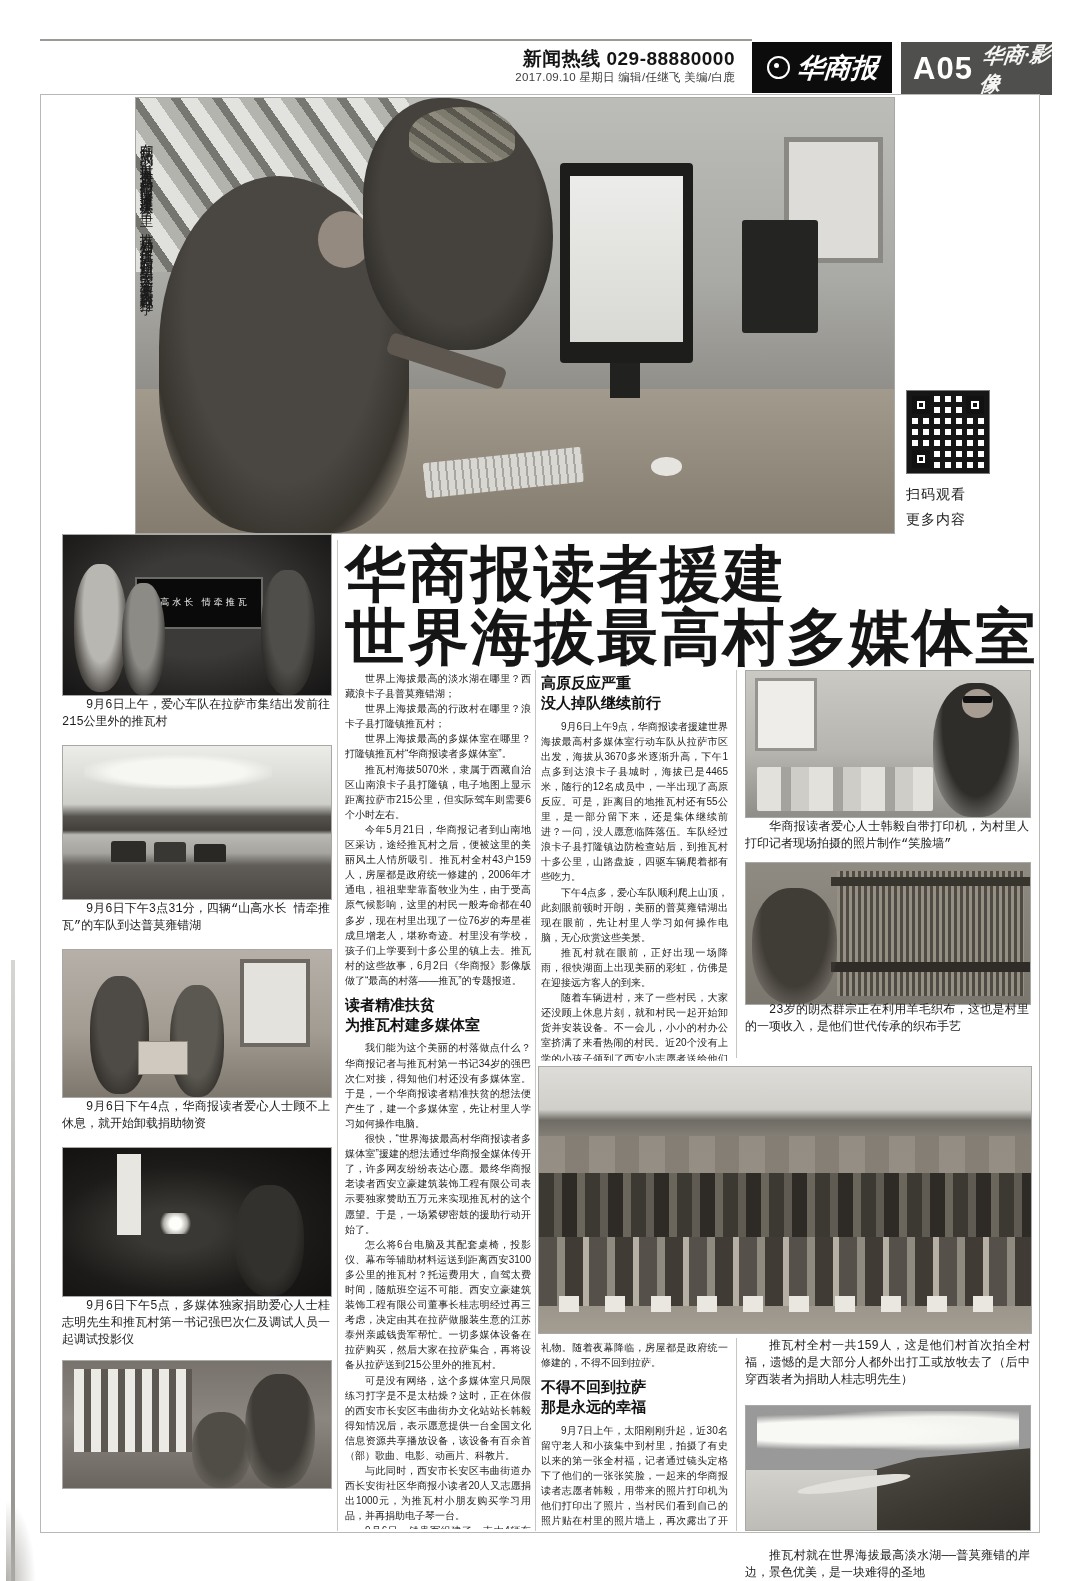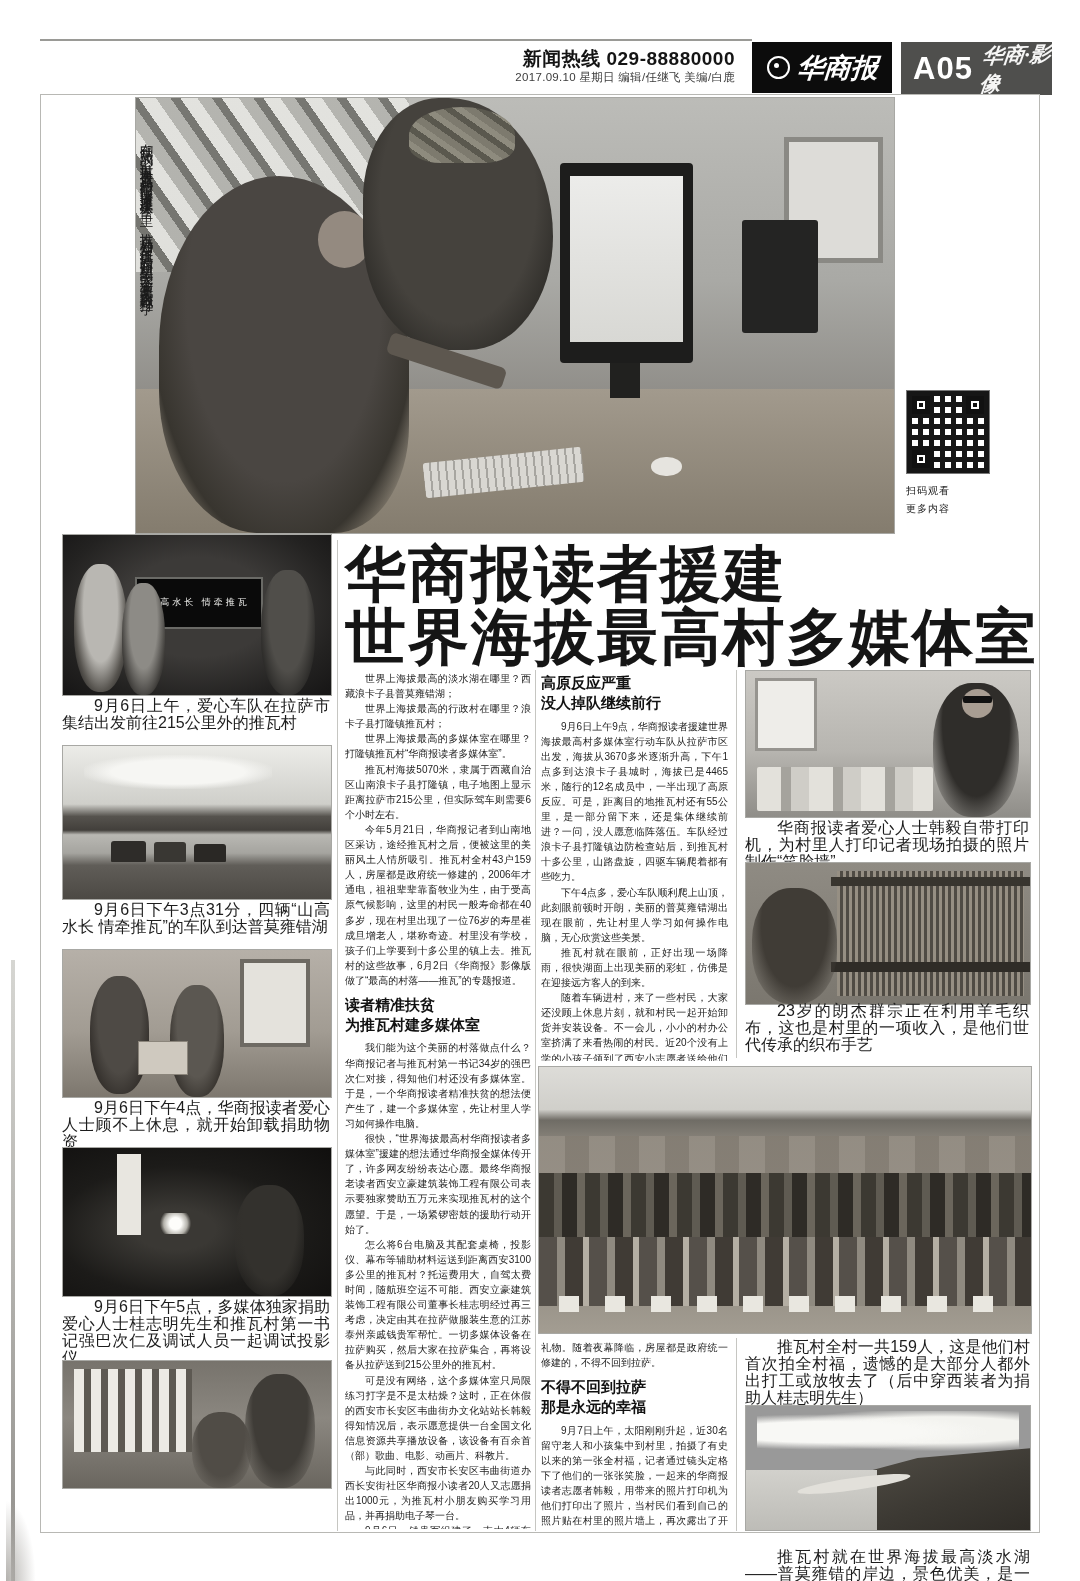--- a/index.html
+++ b/index.html
@@ -19,33 +19,33 @@
   .pageno-box{background:#4f4f4d;color:#fff;display:flex;align-items:center;padding-left:12px;gap:8px;}
   .pageno{font-size:31px;font-weight:700;letter-spacing:1px;}
   .section-script{font-family:"Liberation Serif","DejaVu Serif",serif;font-style:italic;font-weight:600;font-size:21px;transform:skewX(-8deg) rotate(-2deg);opacity:.95;}
   
   .headline{font-weight:900;color:#151515;letter-spacing:2px;line-height:1.03;font-size:61px;white-space:nowrap;}
   
   .col p{margin:0;text-indent:2em;font-size:10px;line-height:15.1px;text-align:justify;color:#222;}
   .subhead{font-size:15px;font-weight:700;line-height:1.35;color:#111;margin:7px 0 5px 0;}
   .subhead div{white-space:nowrap;}
   
-  .cap{font-size:16px;line-height:17px;text-indent:2em;text-align:justify;color:#1c1c1c;}
+  .cap{font-size:12px;line-height:17px;text-indent:2em;text-align:justify;color:#1c1c1c;font-family:Liberation Mono, monospace;}
   
   .vcap{writing-mode:vertical-rl;font-size:13.5px;letter-spacing:2.5px;line-height:1.72;color:#1a1a1a;}
   
   .photo{position:absolute;overflow:hidden;border:1px solid #a8a8a4;background:#999;}
   .pel{position:absolute;}
   
   .qr{width:82px;height:82px;background-color:#fff;border:1px solid #777;
       background-image:repeating-linear-gradient(0deg,#161616 0 5px,transparent 5px 11px),
                        repeating-linear-gradient(90deg,#161616 0 5px,#fff 5px 11px);position:relative;}
   .qr-eye{position:absolute;width:18px;height:18px;border:5px solid #111;background:#fff;box-sizing:border-box;}
   .qr-eye::after{content:"";position:absolute;left:2px;top:2px;width:4px;height:4px;background:#111;}
-  .qr-text{font-size:10px;line-height:1.75;color:#222;letter-spacing:1px;}
+  .qr-text{font-size:14px;line-height:1.75;color:#222;letter-spacing:1px;}
   .banner-text{color:#f5f5f2;font-size:9px;letter-spacing:3px;text-align:center;white-space:nowrap;}
 </style>
 </head>
 <body>
 
 <div id="page">
 
   <div class="abs" style="left:11px;top:960px;width:4px;height:621px;background:linear-gradient(#d6d6d2,#908e8a);"></div>
   <div class="abs" style="left:6px;top:1500px;width:30px;height:81px;background:radial-gradient(ellipse at 0% 100%,#b3b1ad,transparent 70%);"></div>
 

